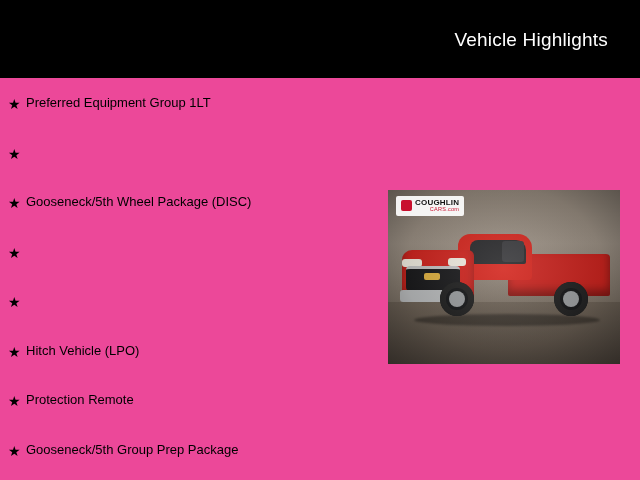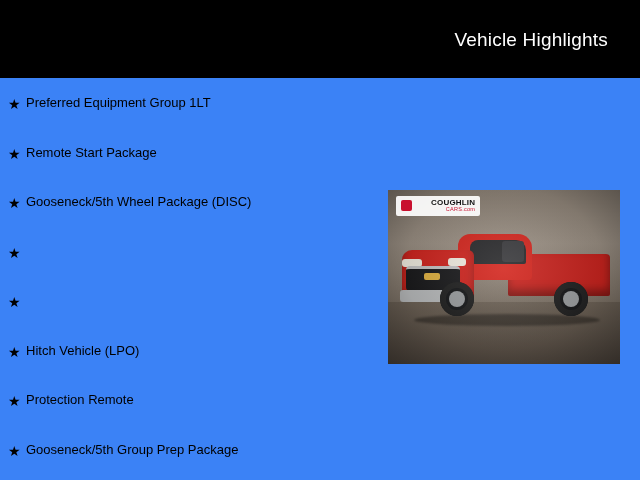--- a/index.html
+++ b/index.html
@@ -10,21 +10,21 @@
     width: 640px;
     height: 480px;
     background: #ffffff;
     font-family: "Liberation Sans", sans-serif;
     overflow: hidden;
   }
   .page {
     position: relative;
     width: 640px;
     height: 480px;
-    background: #3b82f6;
+    background: #ec4899;
   }
   .header-bar {
     position: absolute;
     left: 0;
     top: 0;
     width: 640px;
     height: 78px;
     background: #000000;
   }
   .header-title {
@@ -231,21 +231,21 @@
   }
   .dealer-logo {
     position: absolute;
     left: 8px;
     top: 6px;
     padding: 3px 5px;
     background: rgba(255,255,255,0.92);
     border-radius: 2px;
     display: flex;
     align-items: center;
-    gap: 19px;
+    gap: 3px;
   }
   .dealer-mark {
     width: 11px;
     height: 11px;
     background: #c8102e;
     border-radius: 2px;
   }
   .dealer-text {
     display: flex;
     flex-direction: column;
@@ -275,21 +275,20 @@
 
   <div class="content">
 
     <ul class="highlight-list">
       <li class="highlight-item">
         <span class="bullet">★</span>
         <span class="item-label">Preferred Equipment Group 1LT</span>
       </li>
       <li class="highlight-item">
         <span class="bullet">★</span>
-        <span class="item-label">Remote Start Package</span>
       </li>
       <li class="highlight-item">
         <span class="bullet">★</span>
         <span class="item-label">Gooseneck/5th Wheel Package (DISC)</span>
       </li>
       <li class="highlight-item">
         <span class="bullet">★</span>
       </li>
       <li class="highlight-item">
         <span class="bullet">★</span>

